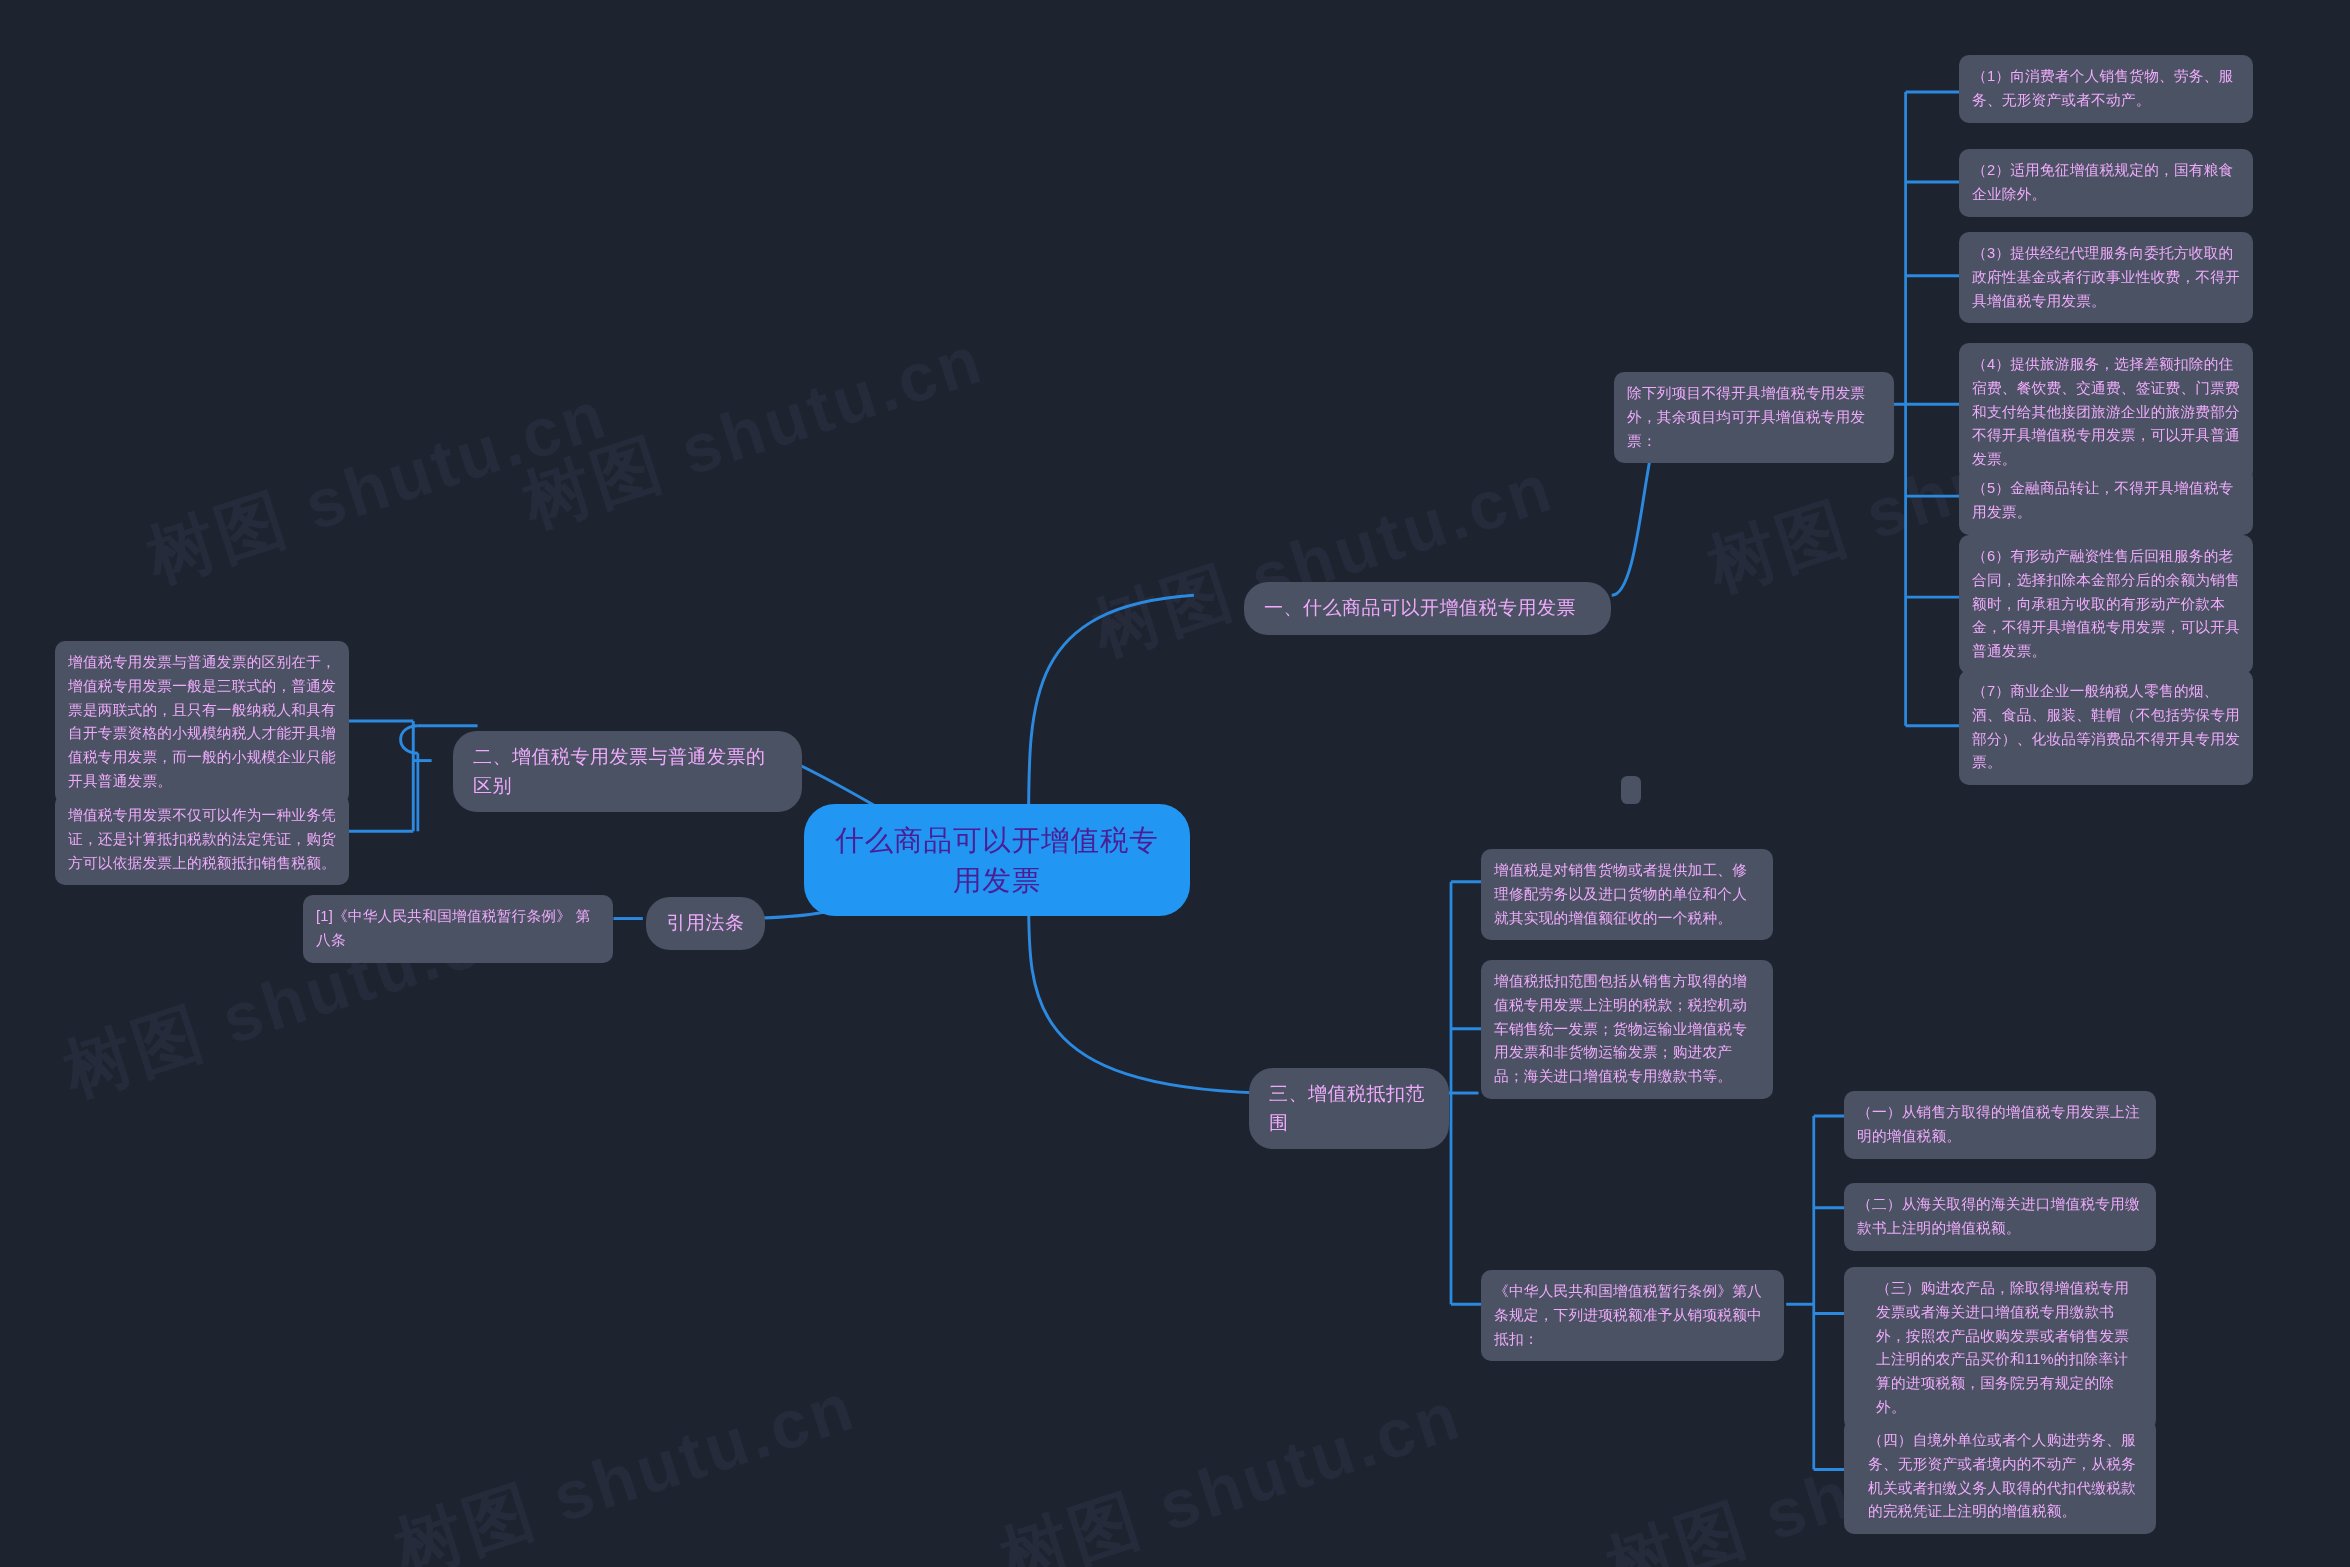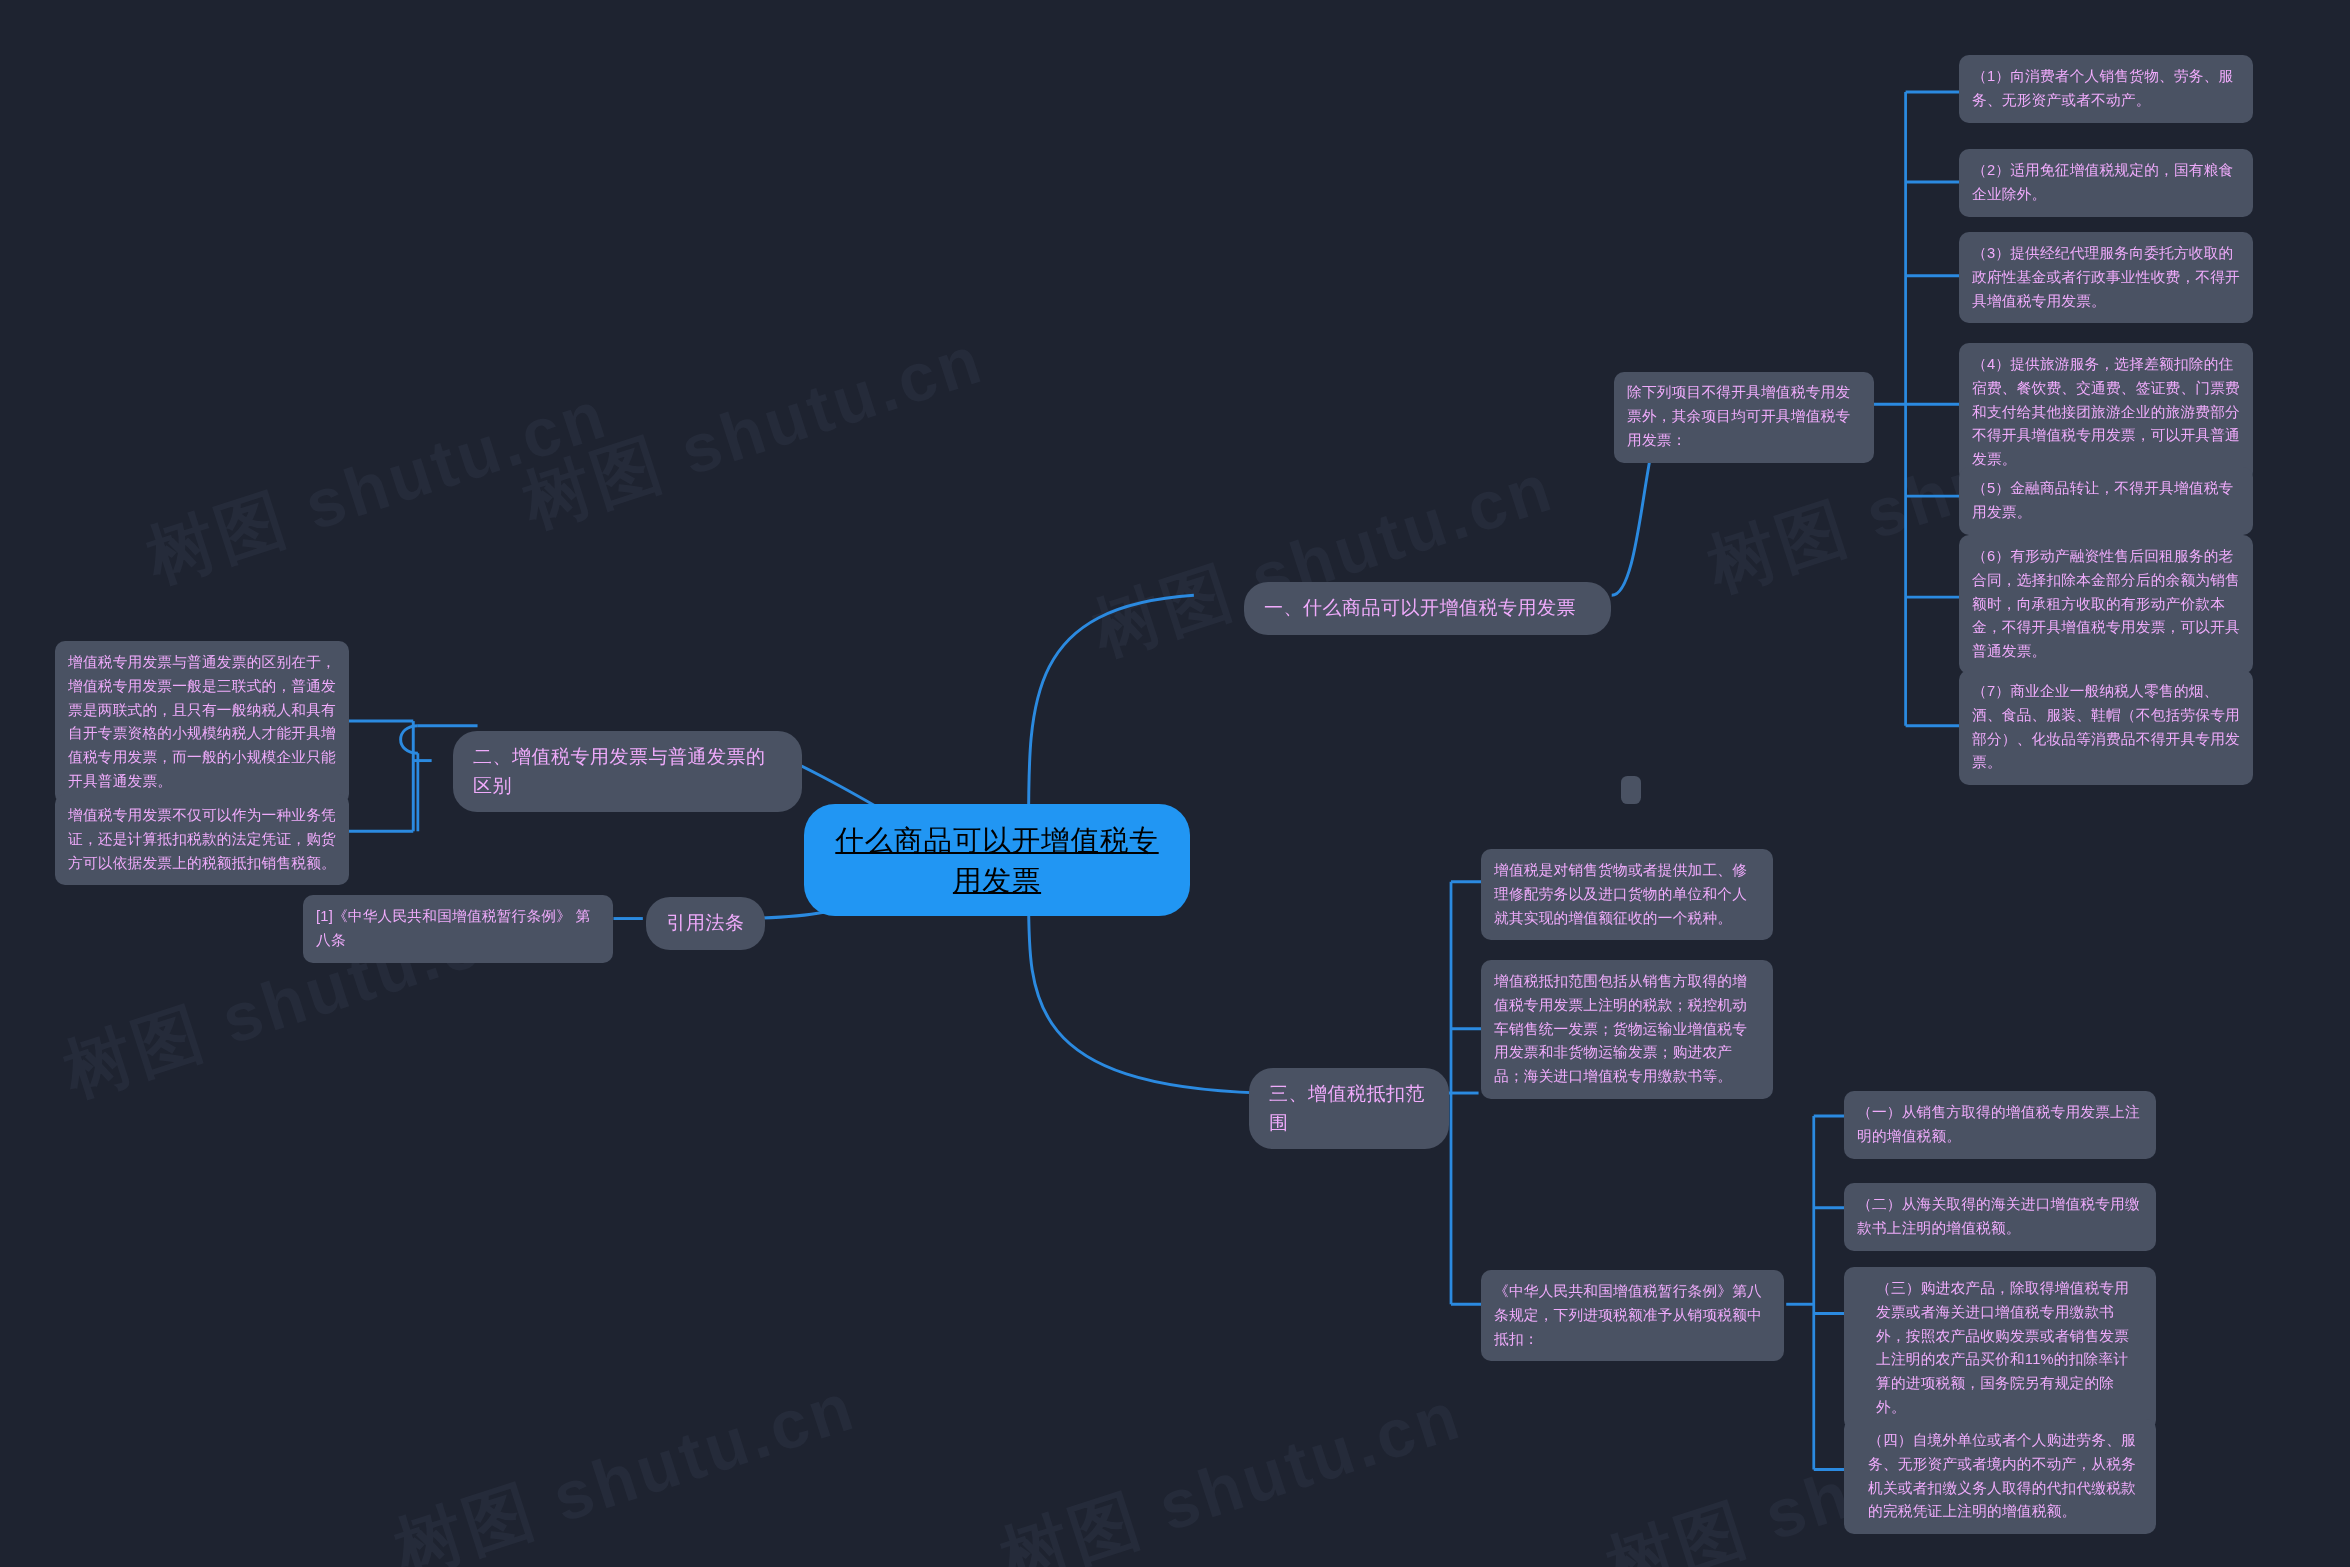--- a/index.html
+++ b/index.html
@@ -35,27 +35,26 @@
     color:#f0abfc;
     border-radius:13px;
     padding:10px 14.7px;
     line-height:1.55;
     white-space:pre-wrap;
     word-break:break-all;
   }
   .root{
     background:#2196f3;
     border-radius:31px;
-    color:#000000;
+    color:#4c1d95;
     font-size:28.5px;
     line-height:1.42;
     text-align:center;
     padding:15.6px 20px;
     letter-spacing:0.9px;
-    text-decoration:underline;
   }
   .branch{
     background:#4a5263;
     border-radius:24px;
     font-size:19px;
     line-height:1.5;
     padding:12px 20px;
     letter-spacing:0.5px;
   }
   .leaf{
@@ -136,21 +135,21 @@
       <path d="M1975 1600 L2010 1600"></path>
     </g>
   </svg>
 
   <div class="node root" style="left:804px;top:804px;width:386px;">什么商品可以开增值税专用发票</div>
 
   <div class="handle" style="left:1621px;top:776px;"></div>
 
   <div class="node branch" style="left:1244px;top:558px;width:367px;margin-top:24px;">一、什么商品可以开增值税专用发票</div>
 
-  <div class="node leaf" style="left:1614px;top:372px;width:260px;font-family:Liberation Mono, monospace;">除下列项目不得开具增值税专用发票外，其余项目均可开具增值税专用发票：</div>
+  <div class="node leaf" style="left:1614px;top:372px;width:280px;">除下列项目不得开具增值税专用发票外，其余项目均可开具增值税专用发票：</div>
 
   <div class="node leaf" style="left:1959px;top:55px;width:294px;">（1）向消费者个人销售货物、劳务、服务、无形资产或者不动产。</div>
   <div class="node leaf" style="left:1959px;top:149px;width:294px;">（2）适用免征增值税规定的，国有粮食企业除外。</div>
   <div class="node leaf" style="left:1959px;top:232px;width:294px;">（3）提供经纪代理服务向委托方收取的政府性基金或者行政事业性收费，不得开具增值税专用发票。</div>
   <div class="node leaf" style="left:1959px;top:343px;width:294px;">（4）提供旅游服务，选择差额扣除的住宿费、餐饮费、交通费、签证费、门票费和支付给其他接团旅游企业的旅游费部分不得开具增值税专用发票，可以开具普通发票。</div>
   <div class="node leaf" style="left:1959px;top:467px;width:294px;">（5）金融商品转让，不得开具增值税专用发票。</div>
   <div class="node leaf" style="left:1959px;top:535px;width:294px;">（6）有形动产融资性售后回租服务的老合同，选择扣除本金部分后的余额为销售额时，向承租方收取的有形动产价款本金，不得开具增值税专用发票，可以开具普通发票。</div>
   <div class="node leaf" style="left:1959px;top:670px;width:294px;">（7）商业企业一般纳税人零售的烟、酒、食品、服装、鞋帽（不包括劳保专用部分）、化妆品等消费品不得开具专用发票。</div>
 
   <div class="node branch" style="left:430px;top:731px;width:349px;margin-left:23px;">二、增值税专用发票与普通发票的区别</div>

